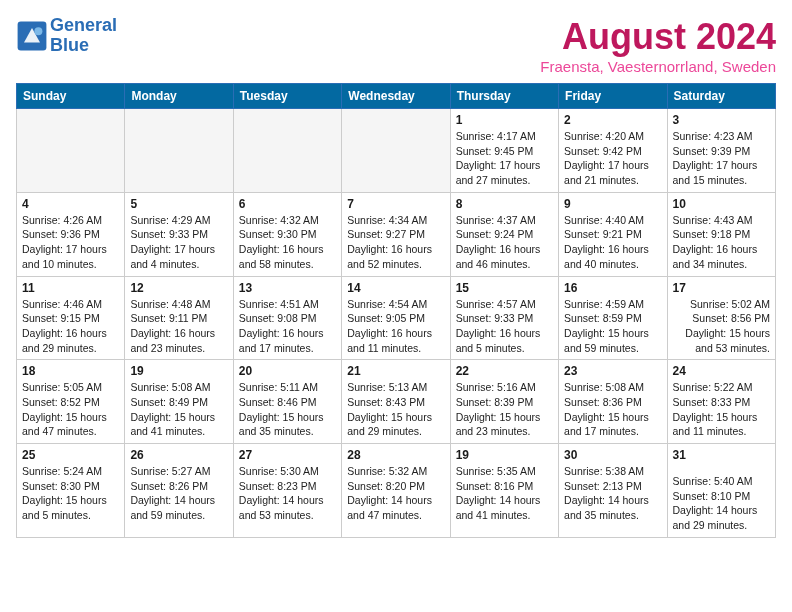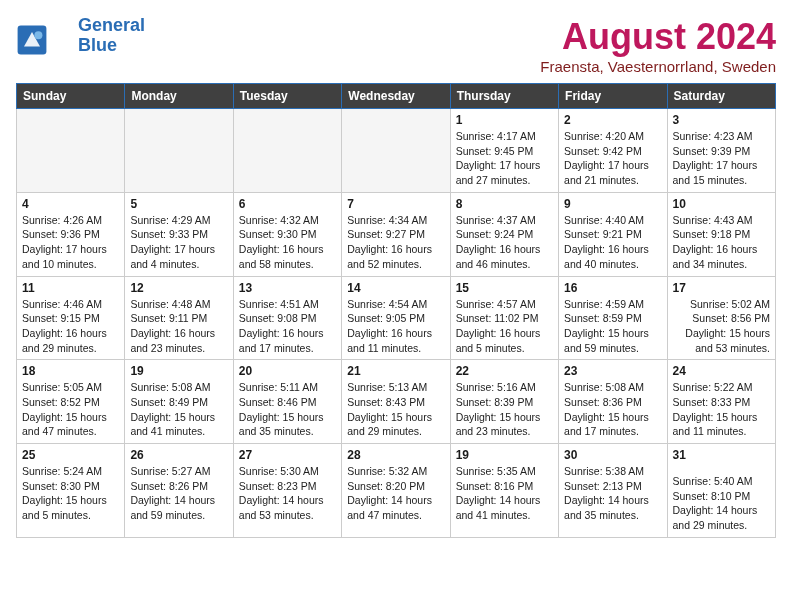--- a/index.html
+++ b/index.html
@@ -11,22 +11,21 @@
       padding: 16px;
     }
     .header {
       display: flex;
       align-items: flex-start;
       justify-content: space-between;
       margin-bottom: 8px;
     }
     .logo {
       display: flex;
-      align-items: flex-end;
-      gap: 28px;
+      align-items: center;
     }
     .logo-text {
       font-size: 18px;
       font-weight: bold;
       color: #1a1a1a;
       line-height: 1.1;
     }
     .logo-text span {
       color: #2a6db5;
     }
@@ -38,29 +37,29 @@
     .title-area {
       text-align: right;
     }
     .month-year {
       font-size: 36px;
       font-weight: bold;
       color: #be185d;
     }
     .location {
       font-size: 15px;
-      color: #7f1d1d;
+      color: #ec4899;
     }
     .calendar {
       width: 100%;
       border-collapse: collapse;
       font-size: 11px;
     }
     .calendar th {
-      background: #404040;
+      background: #0369a1;
       color: #fff;
       text-align: left;
       padding: 5px 6px;
       font-size: 12px;
       font-weight: bold;
       border: 1px solid #2a6db5;
     }
     .calendar td {
       border: 1px solid #ccc;
       vertical-align: top;
@@ -222,21 +221,21 @@
         <td>
           <span class="day-num">14</span>
           <div class="day-detail" style="white-space: pre-line;">Sunrise: 4:54 AM
 Sunset: 9:05 PM
 Daylight: 16 hours
 and 11 minutes.</div>
         </td>
         <td>
           <span class="day-num">15</span>
           <div class="day-detail" style="white-space: pre-line;">Sunrise: 4:57 AM
-Sunset: 11:02 PM
+Sunset: 9:33 PM
 Daylight: 16 hours
 and 5 minutes.</div>
         </td>
         <td>
           <span class="day-num">16</span>
           <div class="day-detail" style="white-space: pre-line;">Sunrise: 4:59 AM
 Sunset: 8:59 PM
 Daylight: 15 hours
 and 59 minutes.</div>
         </td>

